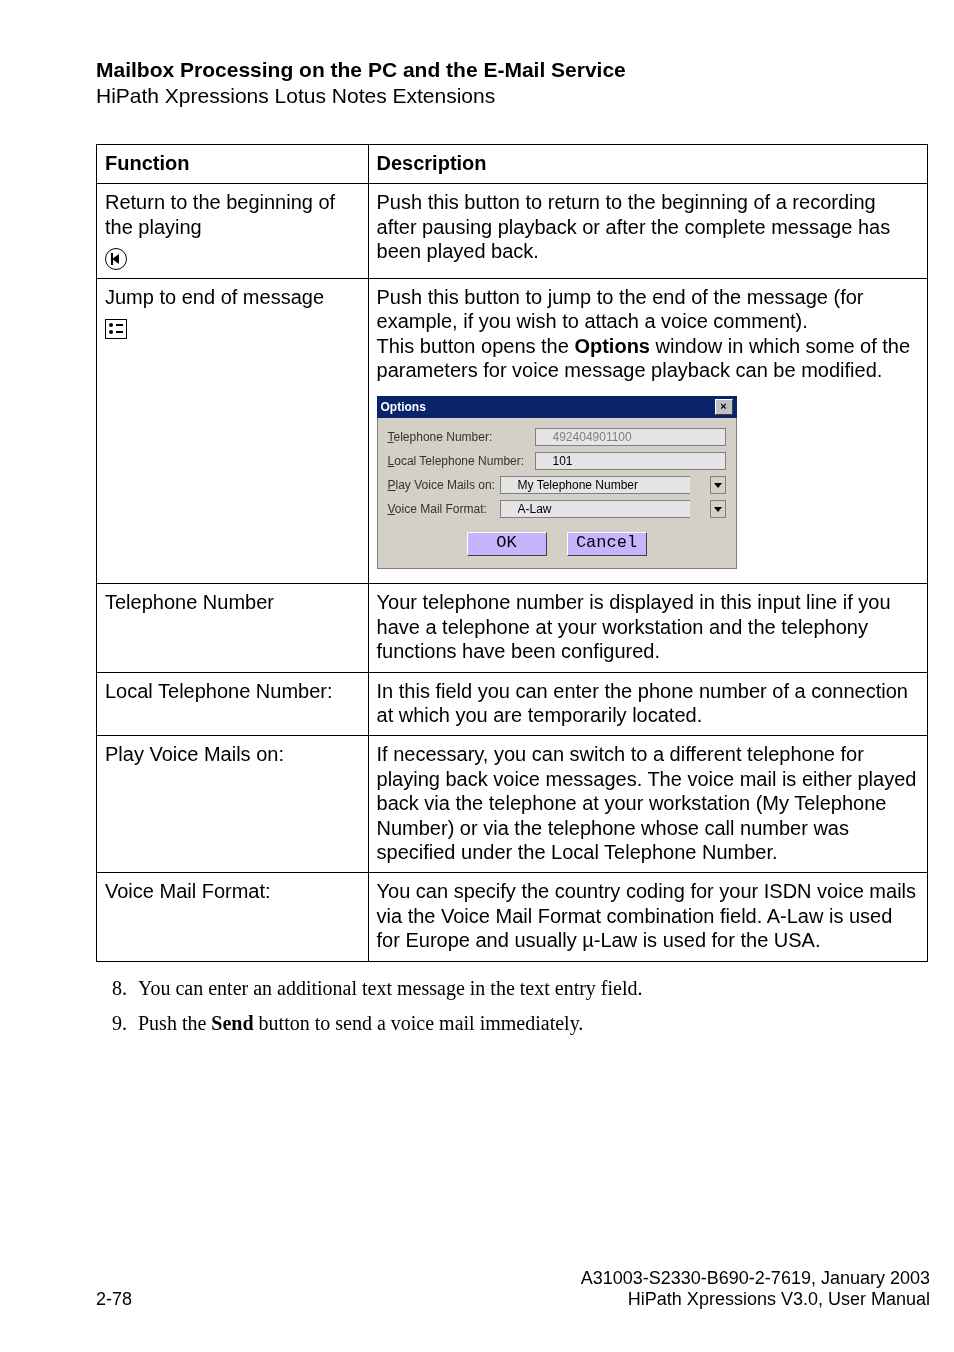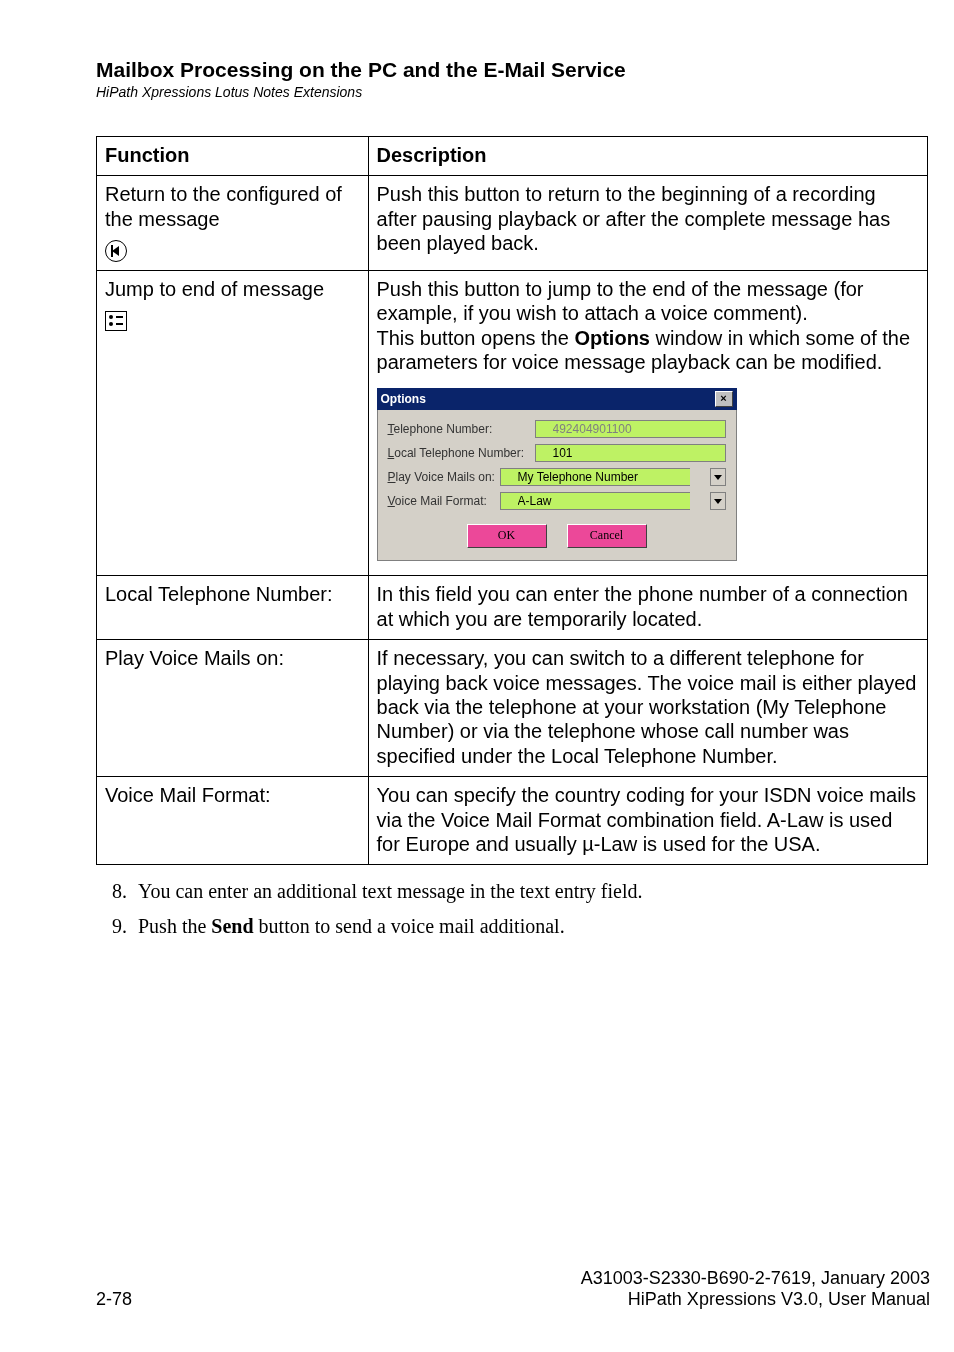--- a/index.html
+++ b/index.html
@@ -19,22 +19,21 @@
     box-sizing: border-box;
     padding: 58px 60px 0 60px;
     margin-left: 36px;
   }
   .heading {
     font-weight: bold;
     font-size: 21px;
     margin: 0 0 2px 0;
   }
   .subheading {
-    font-style: italic;
-    font-size: 14px;
+    font-size: 21px;
     margin: 0 0 36px 0;
   }
   table.main {
     border-collapse: collapse;
     width: 832px;
     margin: 0 0 14px 0;
   }
   table.main td, table.main th {
     border: 1.5px solid #000;
     vertical-align: top;
@@ -143,21 +142,21 @@
   .dlg-label {
     width: 160px;
     color: #333;
   }
   .dlg-label .ul { text-decoration: underline; }
   .dlg-input, .dlg-select {
     flex: 1;
     height: 18px;
     box-sizing: border-box;
     border: 1px solid #808080;
-    background: #bef264;
+    background: #e5e5e5;
     font-family: Tahoma, Arial, sans-serif;
     font-size: 12px;
     padding: 1px 17px;
   }
   .dlg-input.readonly { color: #808080; }
   .dlg-select-wrap {
     flex: 1;
     display: flex;
     gap: 20px;
   }
@@ -176,26 +175,26 @@
     border-top: 5px solid #000;
   }
   .dlg-buttons {
     display: flex;
     justify-content: center;
     gap: 20px;
     margin-top: 14px;
   }
   .dlg-btn {
     width: 78px; height: 22px;
-    background: #ec4899;
+    background: #c4b5fd;
     border: 1px solid #fff;
     border-right-color: #404040;
     border-bottom-color: #404040;
-    font-family: Liberation Serif, serif;
-    font-size: 12px;
+    font-family: Liberation Mono, monospace;
+    font-size: 17px;
     text-align: center;
     line-height: 20px;
   }
 
   ol.body-list {
     margin: 0 0 0 0;
     padding-left: 36px;
     font-size: 20px;
     line-height: 1.25;
   }
@@ -233,21 +232,21 @@
         <col class="col-desc">
       </colgroup>
     <tbody>
         <tr>
       <th>Function</th>
       <th>Description</th>
     </tr>
 
     <tr>
       <td>
-        <span>Return to the configured of the message</span>
+        <span>Return to the beginning of the playing</span>
         <div class="icon-wrap"><span class="icon-rewind"></span></div>
       </td>
       <td>Push this button to return to the beginning of a recording after pausing playback or after the complete message has been played back.</td>
     </tr>
 
     <tr>
       <td>
         <span>Jump to end of message</span>
         <div class="icon-wrap"><span class="icon-options"></span></div>
       </td>
@@ -286,20 +285,24 @@
             </div>
             <div class="dlg-buttons">
               <div class="dlg-btn">OK</div>
               <div class="dlg-btn">Cancel</div>
             </div>
           </div>
         </div>
       </td>
     </tr>
 
+    <tr>
+      <td>Telephone Number</td>
+      <td>Your telephone number is displayed in this input line if you have a telephone at your workstation and the telephony functions have been configured.</td>
+    </tr>
 
     <tr>
       <td>Local Telephone Number:</td>
       <td>In this field you can enter the phone number of a connection at which you are temporarily located.</td>
     </tr>
 
     <tr>
       <td>Play Voice Mails on:</td>
       <td>If necessary, you can switch to a different telephone for playing back voice messages. The voice mail is either played back via the telephone at your workstation (My Telephone Number) or via the telephone whose call number was specified under the Local Telephone Number.</td>
     </tr>
@@ -307,21 +310,21 @@
     <tr>
       <td>Voice Mail Format:</td>
       <td>You can specify the country coding for your ISDN voice mails via the Voice Mail Format combination field. A-Law is used for Europe and usually µ-Law is used for the USA.</td>
     </tr>
   </tbody>
     </table>
 
   <ol class="body-list" start="8">
     <li>You can enter an additional text message in the text entry field.</li>
     <li>
-      <span>Push the </span><b>Send</b><span> button to send a voice mail additional.</span>
+      <span>Push the </span><b>Send</b><span> button to send a voice mail immediately.</span>
     </li>
   </ol>
 
   <div class="footer">
     <div class="page-num">2-78</div>
     <div class="right">
       <div>A31003-S2330-B690-2-7619, January 2003</div>
       <div>HiPath Xpressions V3.0, User Manual</div>
     </div>
   </div>

